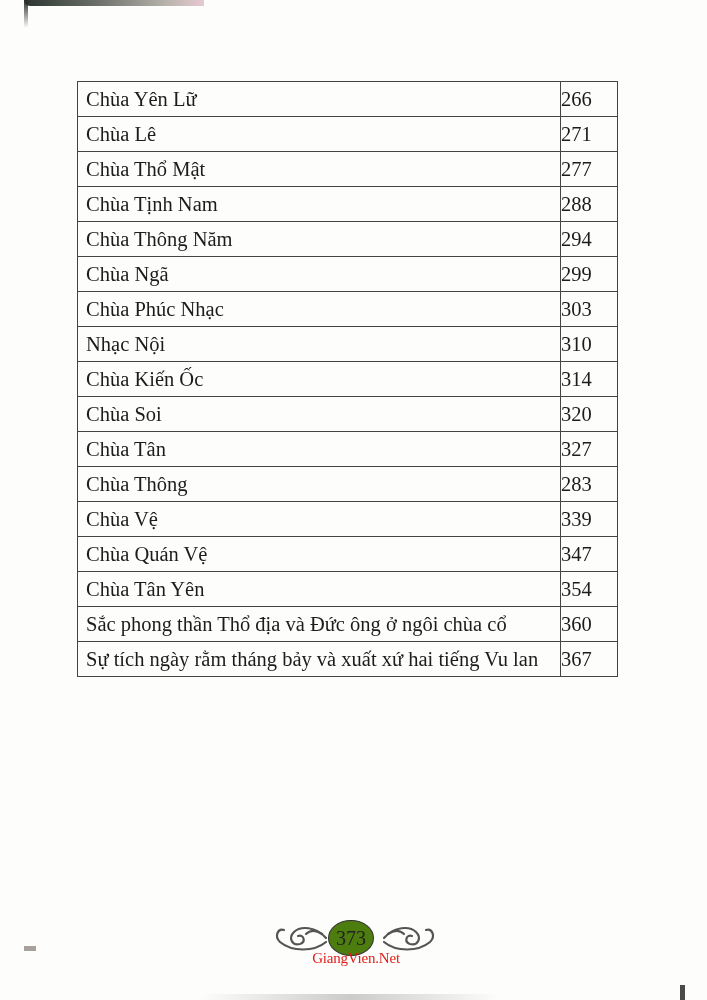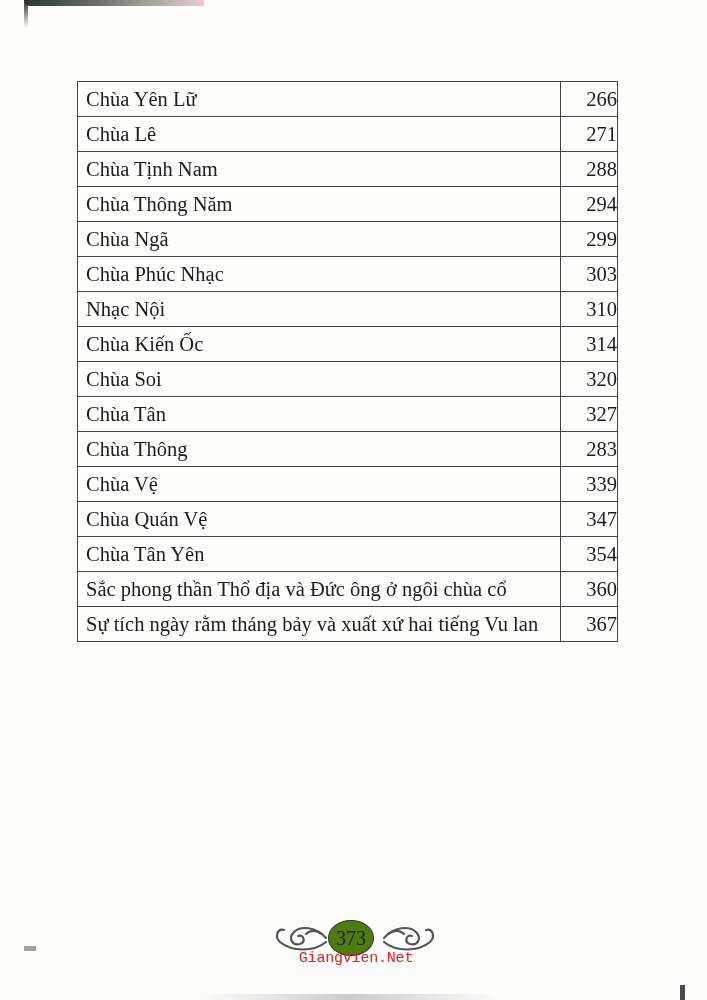--- a/index.html
+++ b/index.html
@@ -35,33 +35,33 @@
       border-collapse: collapse;
       border: 1.5px solid #3a3a3a;
     }
     table.toc td {
       border: 1.2px solid #444;
       height: 34px; padding: 0;
       font-size: 20.5px; line-height: 34px;
       vertical-align: middle;
     }
     td.title-cell { padding-left: 8px !important; white-space: nowrap; }
-    td.page-cell { width: 56px; text-align: right; margin-top: 35px; }
+    td.page-cell { width: 56px; text-align: left; margin-top: 35px; }
     .footer-ornament {
       position: absolute; left: 270px; top: 918px; width: 170px; height: 40px;
     }
     .page-number {
       position: absolute; left: 328px; top: 920px; width: 44px; height: 34px;
       border: 1.5px solid #333; border-radius: 50%;
       background: #4d7c0f;
       font-size: 20px; line-height: 34px; text-align: center; color: #222;
     }
     .watermark {
       position: absolute; left: 296px; top: 950px; width: 120px;
-      font-family: Liberation Mono, monospace;
+      font-family: Liberation Serif, serif;
       font-size: 15px; color: #e0201c; text-align: center; letter-spacing: -0.2px;
     }
   </style>
 </head>
 <body>
 
 <div class="scan-top-edge"></div>
 <div class="scan-top-shadow"></div>
 <div class="scan-left-mark"></div>
 <div class="scan-right-mark"></div>
@@ -69,20 +69,24 @@
 
 <table class="toc">
   <tbody id="toc-body">
       <tr>
         <td class="title-cell">Chùa Yên Lữ</td>
         <td class="page-cell">266</td>
       </tr>
       <tr>
         <td class="title-cell">Chùa Lê</td>
         <td class="page-cell">271</td>
+      </tr>
+      <tr>
+        <td class="title-cell">Chùa Thổ Mật</td>
+        <td class="page-cell">277</td>
       </tr>
       <tr>
         <td class="title-cell">Chùa Tịnh Nam</td>
         <td class="page-cell">288</td>
       </tr>
       <tr>
         <td class="title-cell">Chùa Thông Năm</td>
         <td class="page-cell">294</td>
       </tr>
       <tr>

